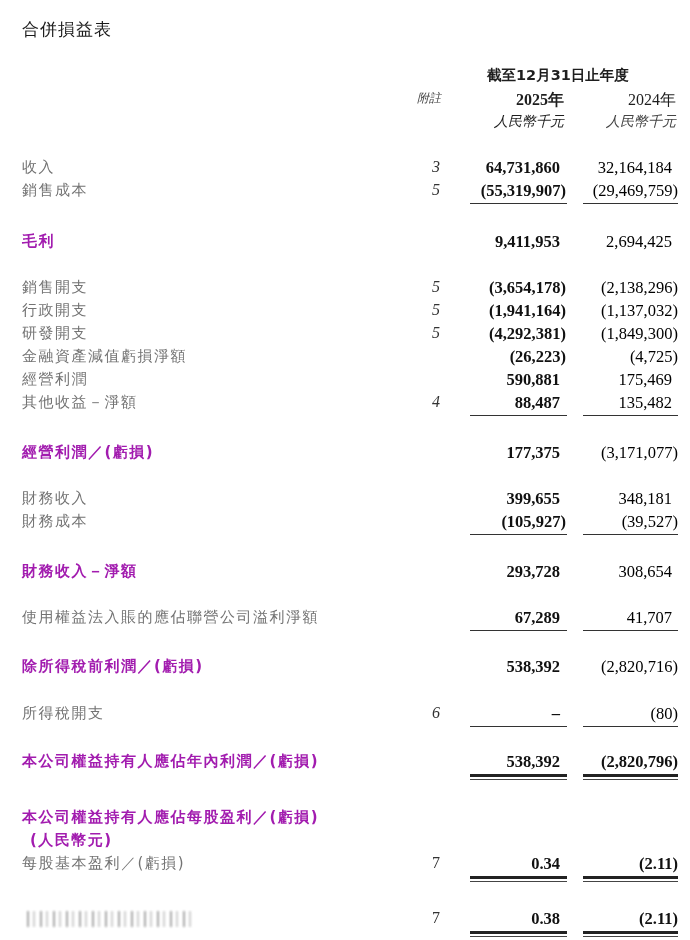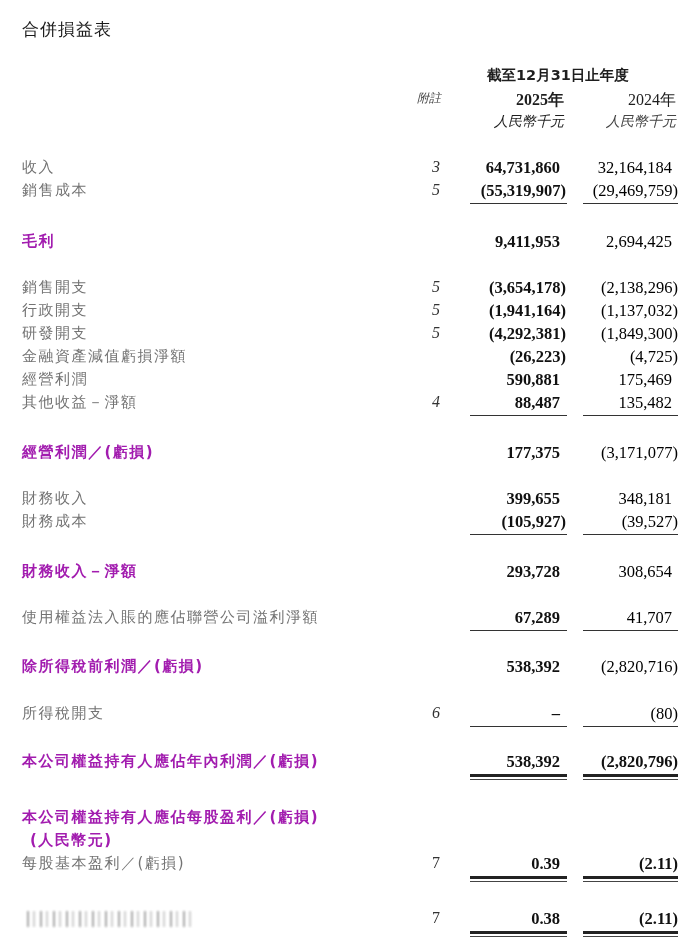--- a/index.html
+++ b/index.html
@@ -181,21 +181,21 @@
 
 <div class="row" style="top:808px">
   <span class="lbl b">本公司權益持有人應佔每股盈利／(虧損)</span>
 </div>
 <div class="row" style="top:831px">
   <span class="lbl b" style="left:30px">(人民幣元)</span>
 </div>
 <div class="row" style="top:854px">
   <span class="lbl">每股基本盈利／(虧損)</span>
   <span class="note up">7</span>
-  <span class="v25"><span>0.39</span><span class="pad"></span></span>
+  <span class="v25"><span>0.34</span><span class="pad"></span></span>
   <span class="v24 b">(2.11)</span>
 </div>
 <div class="dbl u25" style="top:876px"></div>
 <div class="dbl u24" style="top:876px"></div>
 
 <div class="row" style="top:909px">
   <span class="lbl"><span class="blurred"></span></span>
   <span class="note up">7</span>
   <span class="v25"><span>0.38</span><span class="pad"></span></span>
   <span class="v24 b">(2.11)</span>

